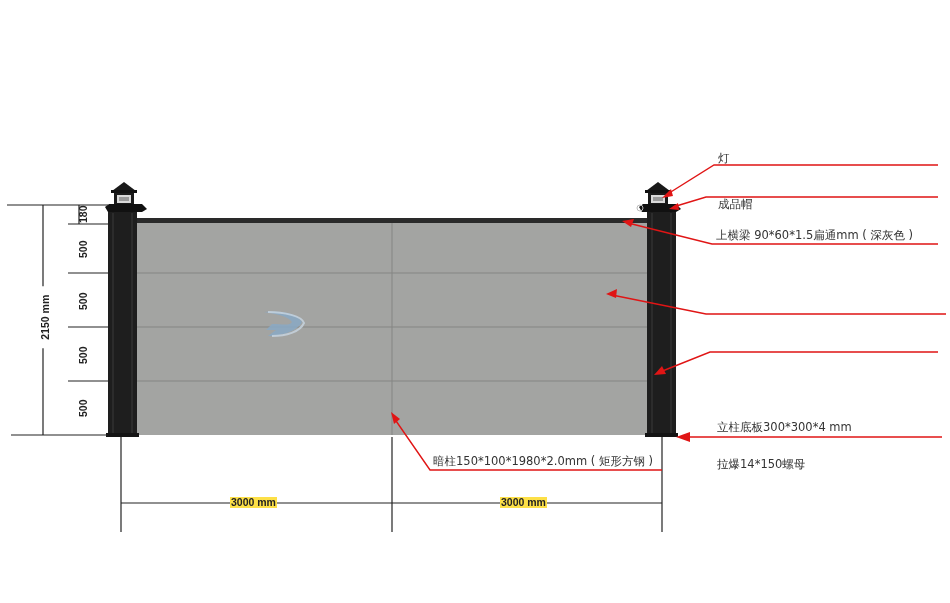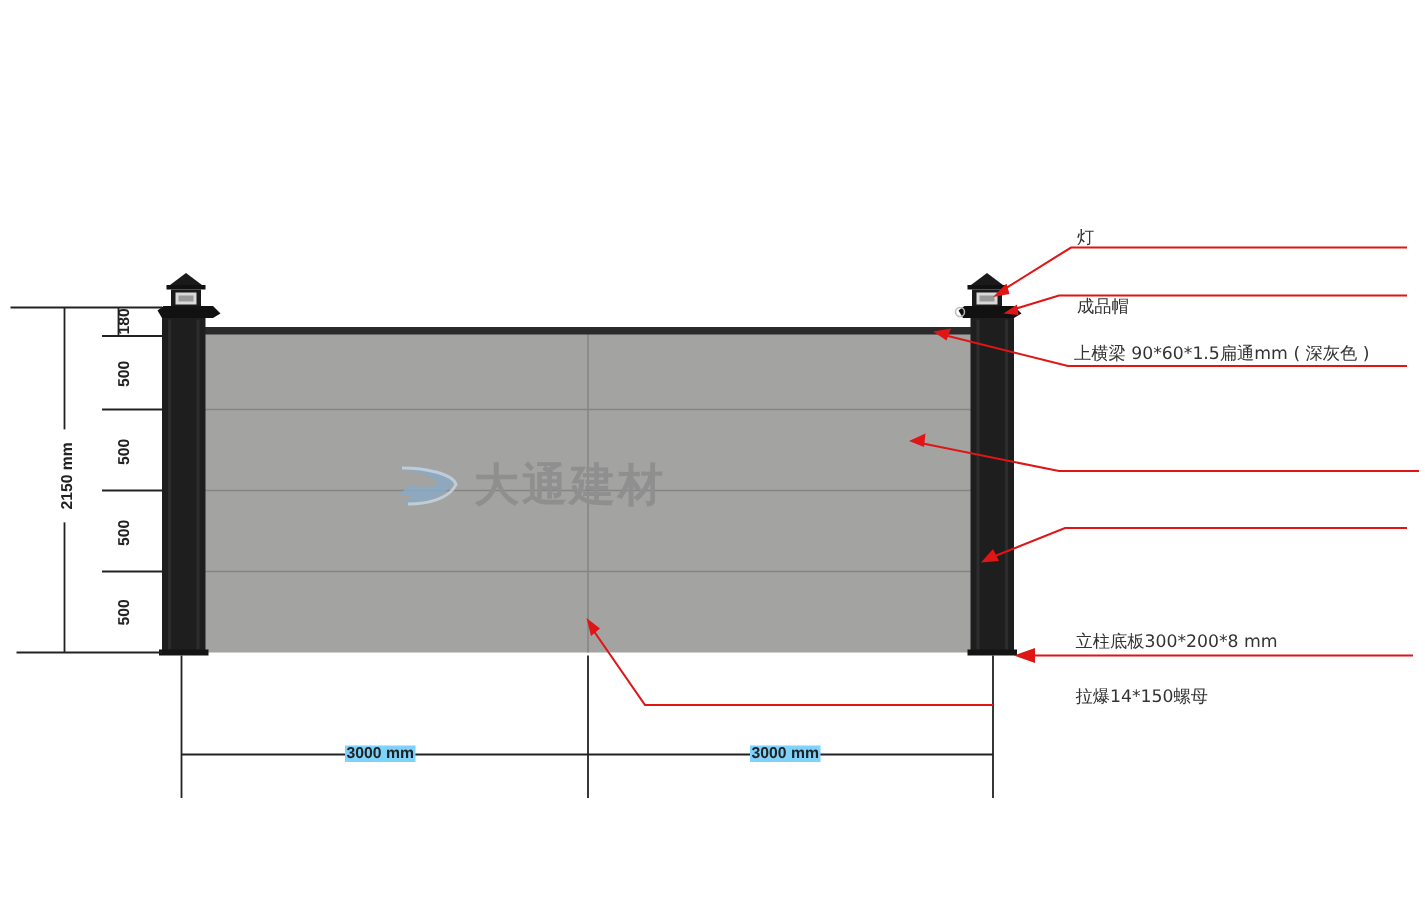--- a/index.html
+++ b/index.html
@@ -1,21 +1,21 @@
 <!DOCTYPE html>
 <html><head>
 <meta charset="utf-8">
 <style>
   html, body { margin: 0; padding: 0; background: #ffffff; }
   body { width: 950px; height: 603px; position: relative; overflow: hidden;
          font-family: "DejaVu Sans", "Liberation Sans", sans-serif; }
   #stage { position: absolute; left: 0; top: 0; width: 950px; height: 603px; }
   .lbl { position: absolute; font-size: 11.5px; color: #333333; white-space: nowrap; line-height: 1; }
   .dim { position: absolute; font-size: 10.5px; font-weight: bold; color: #222222; white-space: nowrap; line-height: 1;
-         background: #7dd3fc; padding: 0 1px; font-family: "Liberation Sans", sans-serif; }
+         background: #fde047; padding: 0 1px; font-family: "Liberation Sans", sans-serif; }
   .vdim { position: absolute; font-size: 10.5px; font-weight: bold; color: #222222; white-space: nowrap; line-height: 1;
           transform-origin: center center; transform: rotate(-90deg); font-family: "Liberation Sans", sans-serif; }
   .vdim.bg { background: #ffffff; padding: 0 2px; }
   .logo { position: absolute; left: 262px; top: 306px; height: 34px; display: flex; align-items: center; gap: 10px; }
   .logo-text { font-size: 30px; font-weight: bold; color: #8e8f8e; letter-spacing: 2px;
                font-family: "DejaVu Sans", sans-serif; }
 </style>
 </head>
 <body>
 
@@ -114,33 +114,33 @@
       <polygon points="391,412 394,424 400,419"></polygon>
     </g>
   </svg>
 
   
   <div class="logo">
     <svg width="44" height="30" viewBox="0 0 44 30">
       <path d="M2,4 C20,2 36,6 40,14 C36,22 22,28 6,28 L14,22 L4,22 L10,16 C20,16 28,18 30,14 C26,8 14,6 2,4 Z" fill="#8aa9c4" opacity="0.85"></path>
       <path d="M6,4 C22,4 40,8 42,15 C38,24 24,28 10,28" fill="none" stroke="#c8d6e2" stroke-width="2" opacity="0.8"></path>
     </svg>
-    <span class="logo-text">大通建材</span>
   </div>
 
   
   <div class="vdim bg" style="left:14px; top:312px; width:58px; text-align:center;">2150 mm</div>
   <div class="vdim" style="left:72px; top:209px; width:22px; text-align:center;">180</div>
   <div class="vdim" style="left:72px; top:244px; width:22px; text-align:center;">500</div>
   <div class="vdim" style="left:72px; top:296px; width:22px; text-align:center;">500</div>
   <div class="vdim" style="left:72px; top:350px; width:22px; text-align:center;">500</div>
   <div class="vdim" style="left:72px; top:403px; width:22px; text-align:center;">500</div>
 
   <div class="dim" style="left:230px; top:497px;">3000 mm</div>
   <div class="dim" style="left:500px; top:497px;">3000 mm</div>
 
   
   <div class="lbl" style="left:718px; top:153px;">灯</div>
   <div class="lbl" style="left:718px; top:199px;">成品帽</div>
   <div class="lbl" style="left:716px; top:230px;">上横梁 90*60*1.5扁通mm ( 深灰色 )</div>
-  <div class="lbl" style="left:717px; top:422px;">立柱底板300*200*8 mm</div>
+  <div class="lbl" style="left:717px; top:422px;">立柱底板300*300*4 mm</div>
   <div class="lbl" style="left:717px; top:459px;">拉爆14*150螺母</div>
+  <div class="lbl" style="left:433px; top:456px;">暗柱150*100*1980*2.0mm ( 矩形方钢 )</div>
 </div>
 
 </body></html>

